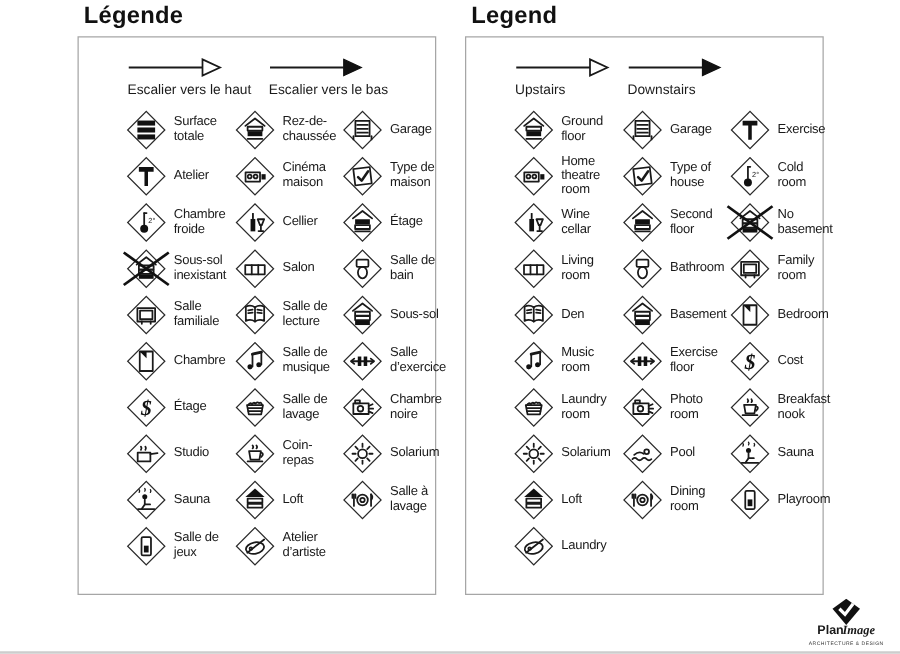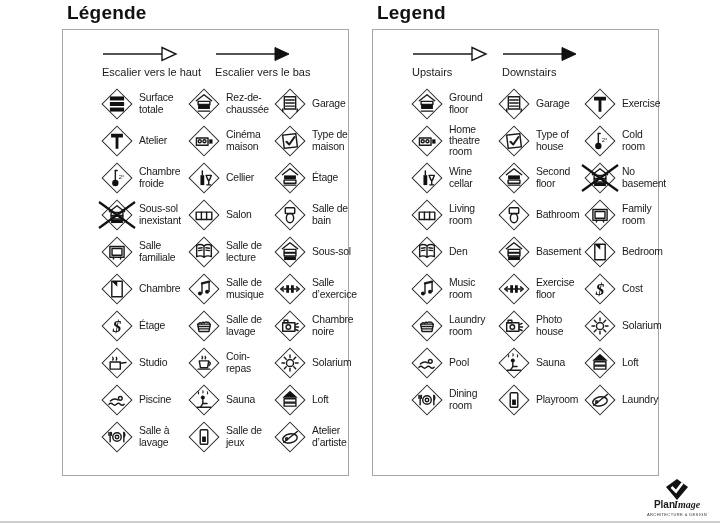--- a/index.html
+++ b/index.html
@@ -356,31 +356,20 @@
               <line x1="15.8" y1="6.2" x2="14.2" y2="7.8"></line>
               <line x1="7.8" y1="14.2" x2="6.2" y2="15.8"></line>
             </svg>
           </div>
           <div class="cell-label">Solarium</div>
         </div>
         <div class="cell">
           <div class="dia-wrap">
             <div class="dia"></div>
             <svg class="glyph" width="26" height="26" viewBox="0 0 22 22" fill="none" stroke="#1a1a1a" stroke-width="1.2" stroke-linecap="round" stroke-linejoin="round">
-              <circle cx="13.8" cy="9.6" r="1.6"></circle>
-              <path d="M5.4 11.8 q3.2 -3 6.4 -0.8"></path>
-              <path d="M4.2 14.6 q1.6 -1.6 3.2 0 q1.6 1.6 3.2 0 q1.6 -1.6 3.2 0 q1.6 1.6 3.2 0"></path>
-            </svg>
-          </div>
-          <div class="cell-label">Piscine</div>
-        </div>
-        <div class="cell">
-          <div class="dia-wrap">
-            <div class="dia"></div>
-            <svg class="glyph" width="26" height="26" viewBox="0 0 22 22" fill="none" stroke="#1a1a1a" stroke-width="1.2" stroke-linecap="round" stroke-linejoin="round">
               <circle cx="10" cy="8.8" r="1.7" fill="#111" stroke="none"></circle>
               <path d="M10 10.6 L10 14 L13.6 14"></path>
               <path d="M10 14 L8 17"></path>
               <line x1="5.4" y1="17.2" x2="16.6" y2="17.2"></line>
               <path d="M6.2 5.8 q0.7 -0.9 0 -1.8 M10 5 q0.7 -0.9 0 -1.8 M13.8 5.8 q0.7 -0.9 0 -1.8" stroke-width="0.9"></path>
             </svg>
           </div>
           <div class="cell-label">Sauna</div>
         </div>
         <div class="cell">
@@ -702,21 +691,34 @@
             <svg class="glyph" width="26" height="26" viewBox="0 0 22 22" fill="none" stroke="#1a1a1a" stroke-width="1.2" stroke-linecap="round" stroke-linejoin="round">
               <rect x="4.8" y="8.2" width="10.4" height="7.2"></rect>
               <circle cx="9.6" cy="11.8" r="1.9"></circle>
               <rect x="6" y="6.2" width="3.2" height="2"></rect>
               <line x1="15.2" y1="10" x2="17.8" y2="8.8"></line>
               <line x1="15.2" y1="13.6" x2="17.8" y2="14.8"></line>
               <line x1="15.2" y1="11.8" x2="18.2" y2="11.8"></line>
             </svg>
           </div>
           <div class="cell-label">Photo
-house</div>
+room</div>
+        </div>
+        <div class="cell">
+          <div class="dia-wrap">
+            <div class="dia"></div>
+            <svg class="glyph" width="26" height="26" viewBox="0 0 22 22" fill="none" stroke="#1a1a1a" stroke-width="1.2" stroke-linecap="round" stroke-linejoin="round">
+              <path d="M7 9.2 L15 9.2 L14 15 L8 15 Z"></path>
+              <path d="M15 10.2 q2.6 0.4 0.2 3"></path>
+              <path d="M9.4 7.4 q0.8 -1 0 -2 M12 7.4 q0.8 -1 0 -2"></path>
+              <line x1="6" y1="16.2" x2="16" y2="16.2"></line>
+            </svg>
+          </div>
+          <div class="cell-label">Breakfast
+nook</div>
         </div>
         <div class="cell">
           <div class="dia-wrap">
             <div class="dia"></div>
             <svg class="glyph" width="26" height="26" viewBox="0 0 22 22" fill="none" stroke="#1a1a1a" stroke-width="1.2" stroke-linecap="round" stroke-linejoin="round">
               <circle cx="11" cy="11" r="3"></circle>
               <line x1="11" y1="4.2" x2="11" y2="6.4"></line>
               <line x1="11" y1="15.6" x2="11" y2="17.8"></line>
               <line x1="4.2" y1="11" x2="6.4" y2="11"></line>
               <line x1="15.6" y1="11" x2="17.8" y2="11"></line>

